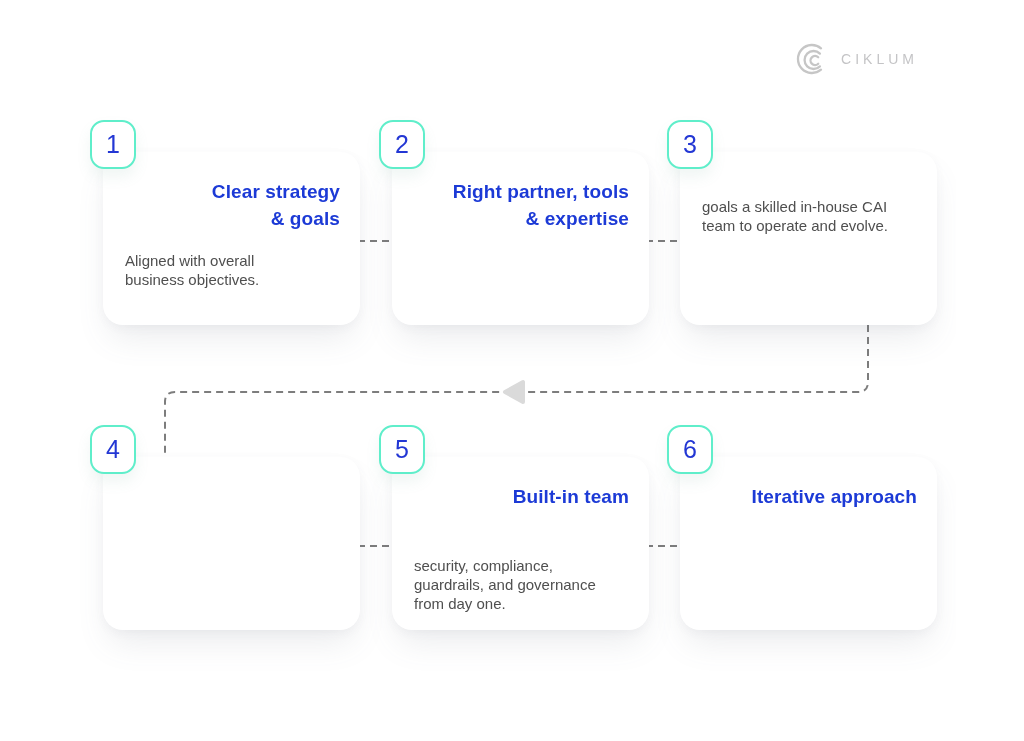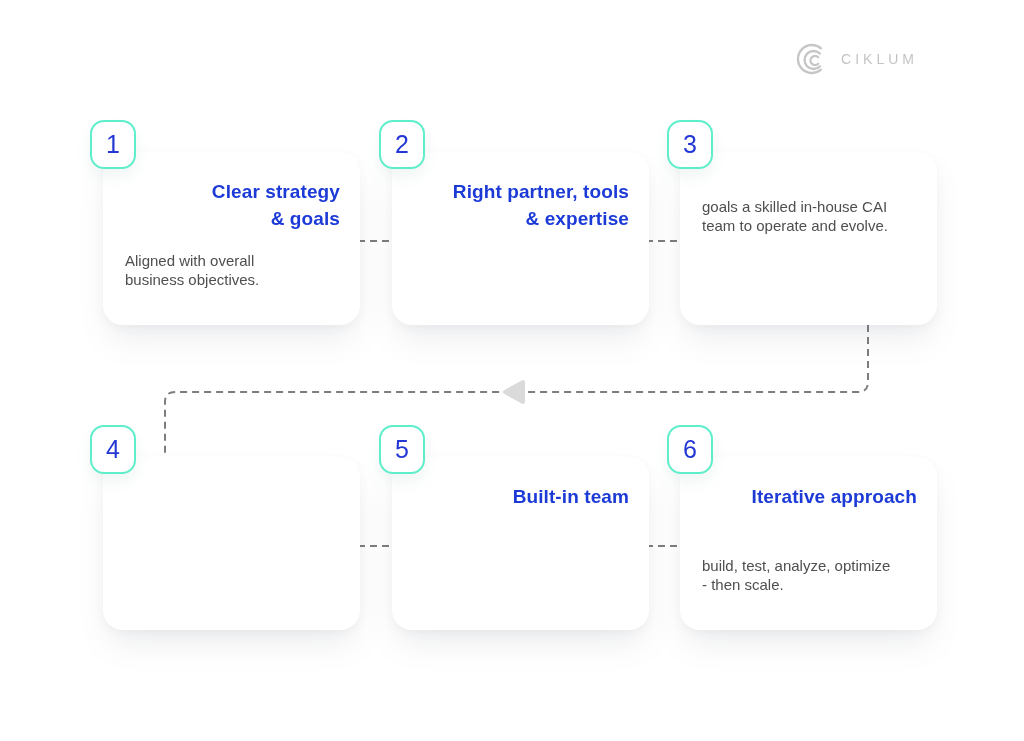--- a/index.html
+++ b/index.html
@@ -142,24 +142,25 @@
     <div class="badge">
       <span>4</span>
     </div>
   </div>
 
   <div class="card pos5">
     <div class="badge">
       <span>5</span>
     </div>
     <div class="card-title">Built-in team</div>
+    <div class="card-body">security, compliance,
+guardrails, and governance
+from day one.</div>
   </div>
 
   <div class="card pos6">
     <div class="badge">
       <span>6</span>
     </div>
     <div class="card-title">Iterative approach</div>
-    <div class="card-body">build, test, analyze, optimize
-- then scale.</div>
   </div>
 
 </div>
 
 </body></html>

